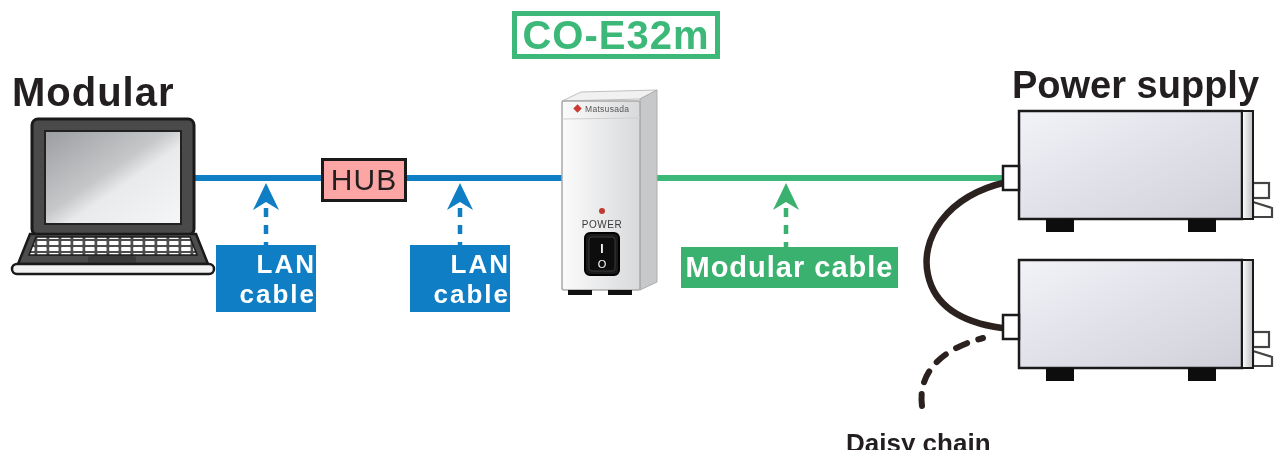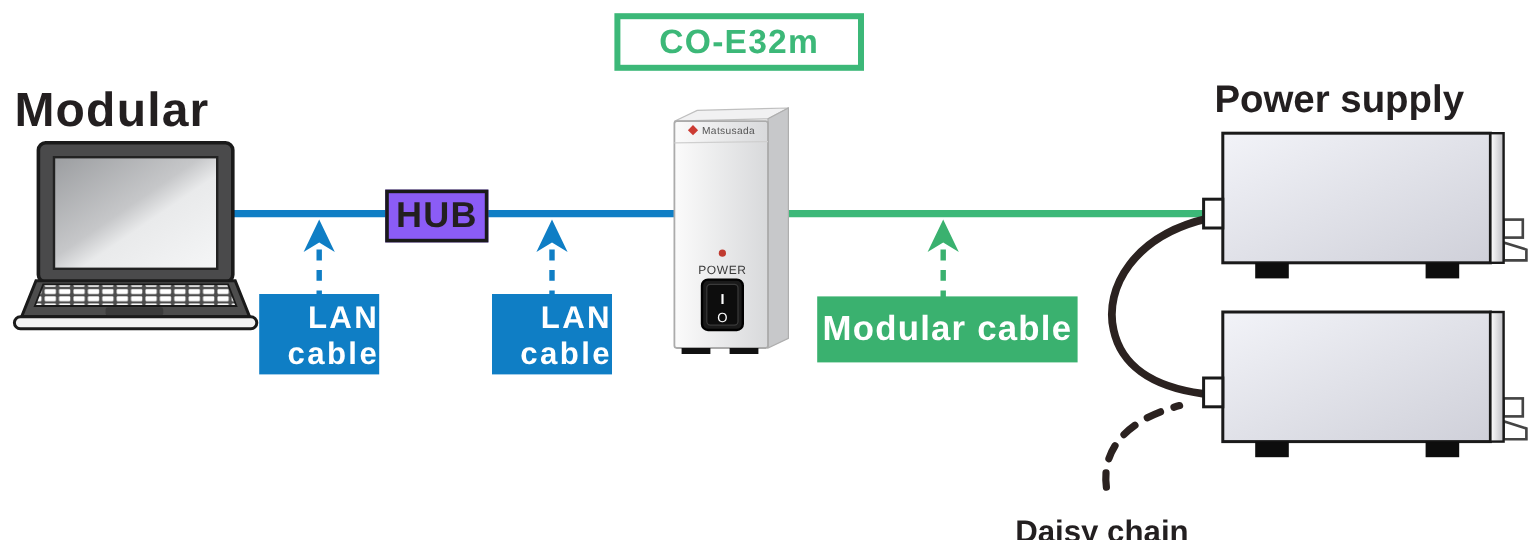--- a/index.html
+++ b/index.html
@@ -3,44 +3,44 @@
 <meta charset="utf-8">
 <style>
   html,body{margin:0;padding:0;background:#ffffff;}
   #canvas{
     position:relative;width:1280px;height:450px;background:#ffffff;overflow:hidden;
     font-family:"Liberation Sans",sans-serif;
   }
   #artwork{position:absolute;left:0;top:0;width:1280px;height:450px;}
   .lbl{position:absolute;color:#231f20;font-weight:bold;white-space:nowrap;}
   #computer-label{left:12px;top:70px;font-size:40px;letter-spacing:1px;}
-  #power-supply-label{left:1012px;top:64px;font-size:32px;}
+  #power-supply-label{left:1012px;top:64px;font-size:38px;}
   #daisy-chain-label{left:846px;top:400px;font-size:26px;margin-top:28px;}
   #hub-box{
     position:absolute;left:321px;top:158px;width:80px;height:38px;
-    background:#8b5cf6;border:3px solid #1a1a1a;color:#231f20;
-    font-size:30px;font-weight:bold;display:flex;align-items:center;justify-content:center;
+    background:#fca5a5;border:3px solid #1a1a1a;color:#231f20;
+    font-size:30px;font-weight:normal;display:flex;align-items:center;justify-content:center;
     letter-spacing:1px;
   }
   #model-badge{
     position:absolute;left:512px;top:11px;width:198px;height:38px;
     background:#ffffff;border:5px solid #3cb878;color:#3cb878;
-    font-size:28px;font-weight:bold;display:flex;align-items:center;justify-content:center;
+    font-size:40px;font-weight:bold;display:flex;align-items:center;justify-content:center;
     letter-spacing:1px;
   }
   .lan-box{
     position:absolute;top:245px;width:100px;height:67px;background:#0f7ec5;
     color:#ffffff;font-weight:bold;font-size:26px;line-height:30px;
     display:flex;flex-direction:column;align-items:flex-end;justify-content:center;
     letter-spacing:2px;text-align:center;
   }
   #lan-cable-label-1{left:216px;}
   #lan-cable-label-2{left:410px;}
   #modular-cable-label{
-    position:absolute;left:681px;top:247px;width:217px;height:55px;background:#3ab16f;
+    position:absolute;left:681px;top:247px;width:217px;height:41px;background:#3ab16f;
     color:#ffffff;font-weight:bold;font-size:29px;
     display:flex;align-items:center;justify-content:center;letter-spacing:1px;
   }
   svg text{font-family:"Liberation Sans",sans-serif;}
 </style>
 </head>
 <body>
 
 <div id="canvas">
 

